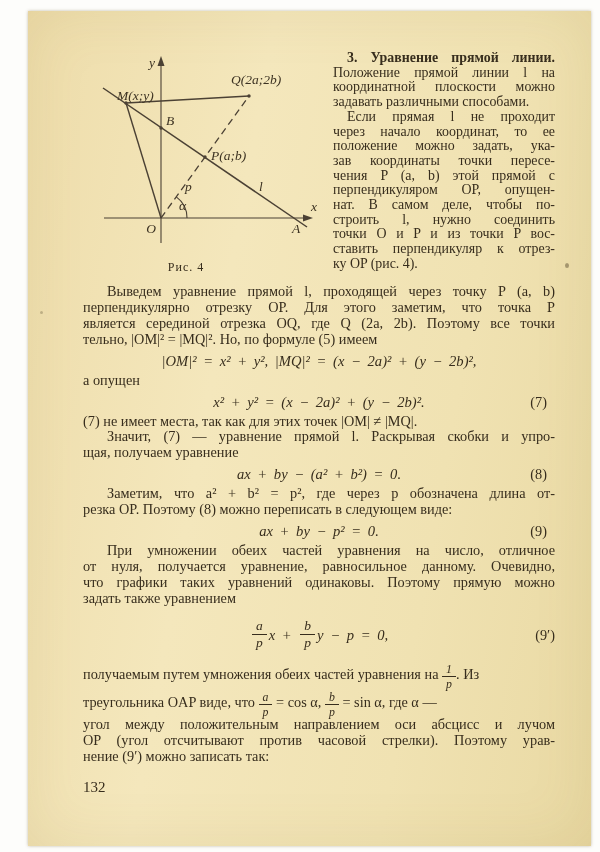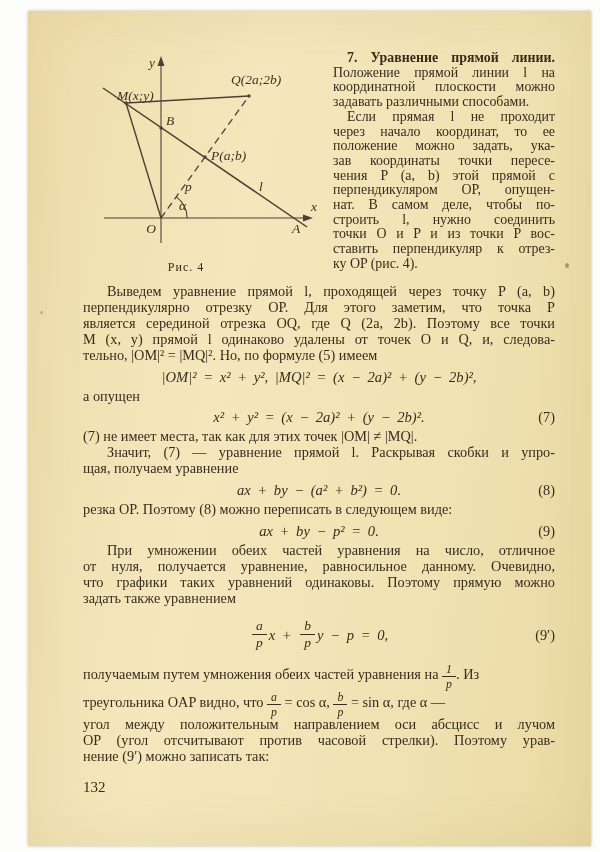--- a/index.html
+++ b/index.html
@@ -33,21 +33,21 @@
   .head{font-weight:bold;}
   
   .line{font-size:14.3px;line-height:15.9px;min-height:15.9px;}
   .j{text-align:justify;text-align-last:justify;}
   .ind{text-indent:24px;}
   .ind-sm{text-indent:14px;}
   
   .main{margin-top:9px;}
   .eq{
     position:relative;text-align:center;font-style:italic;
-    font-size:14.6px;margin:4px 0 3px;word-spacing:3px;line-height:18px;
+    font-size:14.6px;margin:4px 8px 3px;word-spacing:3px;line-height:18px;
   }
   .eqnum{
     position:absolute;right:0;top:50%;transform:translateY(-50%);
     font-style:normal;word-spacing:0;font-size:14.3px;
   }
   .eq-tall{margin:8px 0 6px;line-height:40px;}
   .frac{
     display:inline-block;vertical-align:middle;text-align:center;
     font-style:italic;line-height:1.02;word-spacing:0;
     position:relative;top:-2px;
@@ -108,21 +108,21 @@
             <text x="140" y="107" text-anchor="start">P(a;b)</text>
             <text x="114" y="138" text-anchor="start">p</text>
             <text x="188" y="138" text-anchor="start">l</text>
             <text x="108" y="157" text-anchor="start">α</text>
           </g>
         </svg>
         <figcaption class="fig-caption">Рис. 4</figcaption>
       </figure>
 
       <div class="col-right">
-        <div class="line head j ind-sm">7. Уравнение прямой линии.</div>
+        <div class="line head j ind-sm">3. Уравнение прямой линии.</div>
         <div class="line j">Положение прямой линии l на</div>
         <div class="line j">координатной плоскости можно</div>
         <div class="line">задавать различными способами.</div>
         <div class="line j ind-sm">Если прямая l не проходит</div>
         <div class="line j">через начало координат, то ее</div>
         <div class="line j">положение можно задать, ука-</div>
         <div class="line j">зав координаты точки пересе-</div>
         <div class="line j">чения P (a, b) этой прямой с</div>
         <div class="line j">перпендикуляром OP, опущен-</div>
         <div class="line j">нат. В самом деле, чтобы по-</div>
@@ -132,21 +132,20 @@
         <div class="line">ку OP (рис. 4).</div>
       </div>
     </div>
 
     <div class="main">
 
       <div>
         <div class="line j ind">Выведем уравнение прямой l, проходящей через точку P (a, b)</div>
         <div class="line j">перпендикулярно отрезку OP. Для этого заметим, что точка P</div>
         <div class="line j">является серединой отрезка OQ, где Q (2a, 2b). Поэтому все точки</div>
-        <div class="line j">M (x, y) прямой l одинаково удалены от точек O и Q, и, следова-</div>
         <div class="line">тельно, |OM|² = |MQ|². Но, по формуле (5) имеем</div>
       </div>
 
       <div class="eq">
         <span>|OM|² = x² + y²,  |MQ|² = (x − 2a)² + (y − 2b)²,</span>
       </div>
 
       <div class="line">а опущен</div>
 
       <div class="eq">
@@ -162,20 +161,21 @@
         <div class="line j ind">Значит, (7) — уравнение прямой l. Раскрывая скобки и упро-</div>
         <div class="line">щая, получаем уравнение</div>
       </div>
 
       <div class="eq">
         <span>ax + by − (a² + b²) = 0.</span>
         <span class="eqnum">(8)</span>
       </div>
 
       <div>
+        <div class="line j ind">Заметим, что a² + b² = p², где через p обозначена длина от-</div>
         <div class="line">резка OP. Поэтому (8) можно переписать в следующем виде:</div>
       </div>
 
       <div class="eq">
         <span>ax + by − p² = 0.</span>
         <span class="eqnum">(9)</span>
       </div>
 
       <div>
         <div class="line j ind">При умножении обеих частей уравнения на число, отличное</div>
@@ -189,21 +189,21 @@
         <span class="frac"><span class="fn">b</span><span class="fd">p</span></span><span>y − p = 0,</span>
         <span class="eqnum">(9′)</span>
       </div>
 
       <div>
         <div class="line tall-line">
           <span>получаемым путем умножения обеих частей уравнения на</span>
           <span class="frac frac-inline"><span class="fn">1</span><span class="fd">p</span></span><span>. Из</span>
         </div>
         <div class="line tall-line">
-          <span>треугольника OAP видно, что</span>
+          <span>треугольника OAP виде, что</span>
           <span class="frac frac-inline"><span class="fn">a</span><span class="fd">p</span></span>
           <span>= cos α,</span>
           <span class="frac frac-inline"><span class="fn">b</span><span class="fd">p</span></span>
           <span>= sin α, где α —</span>
         </div>
         <div class="line j">угол между положительным направлением оси абсцисс и лучом</div>
         <div class="line j">OP (угол отсчитывают против часовой стрелки). Поэтому урав-</div>
         <div class="line">нение (9′) можно записать так:</div>
       </div>
 

